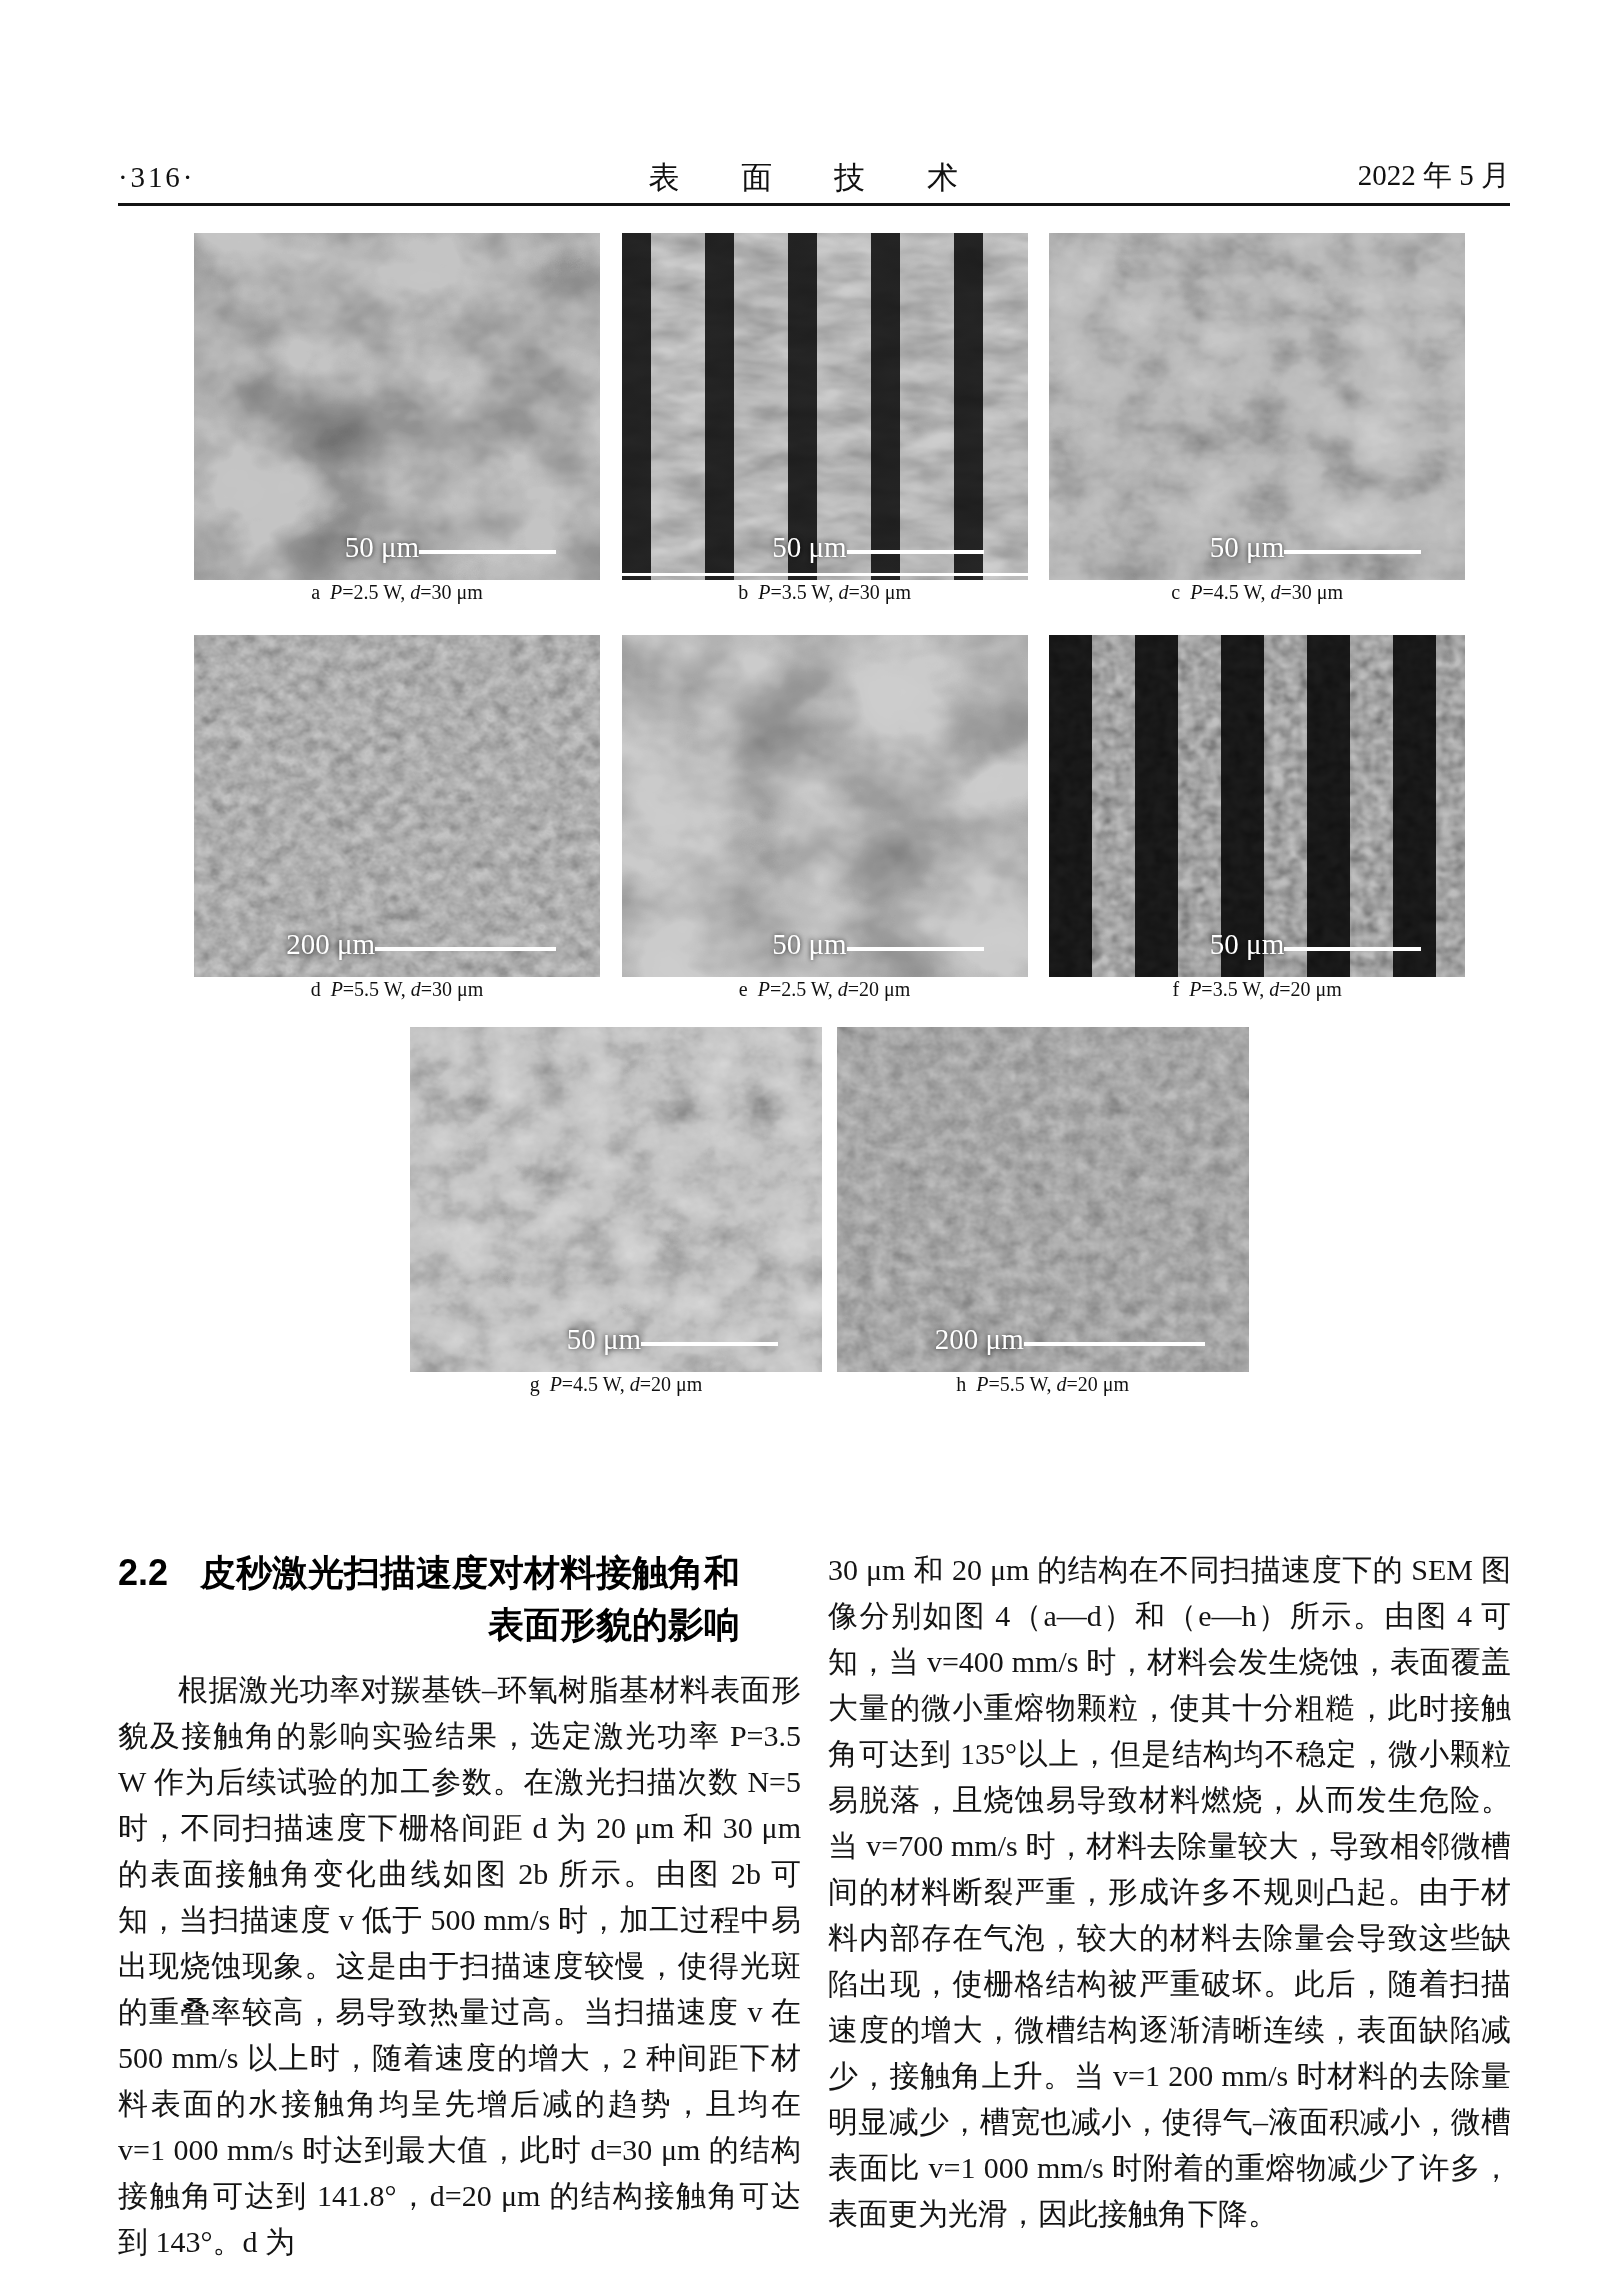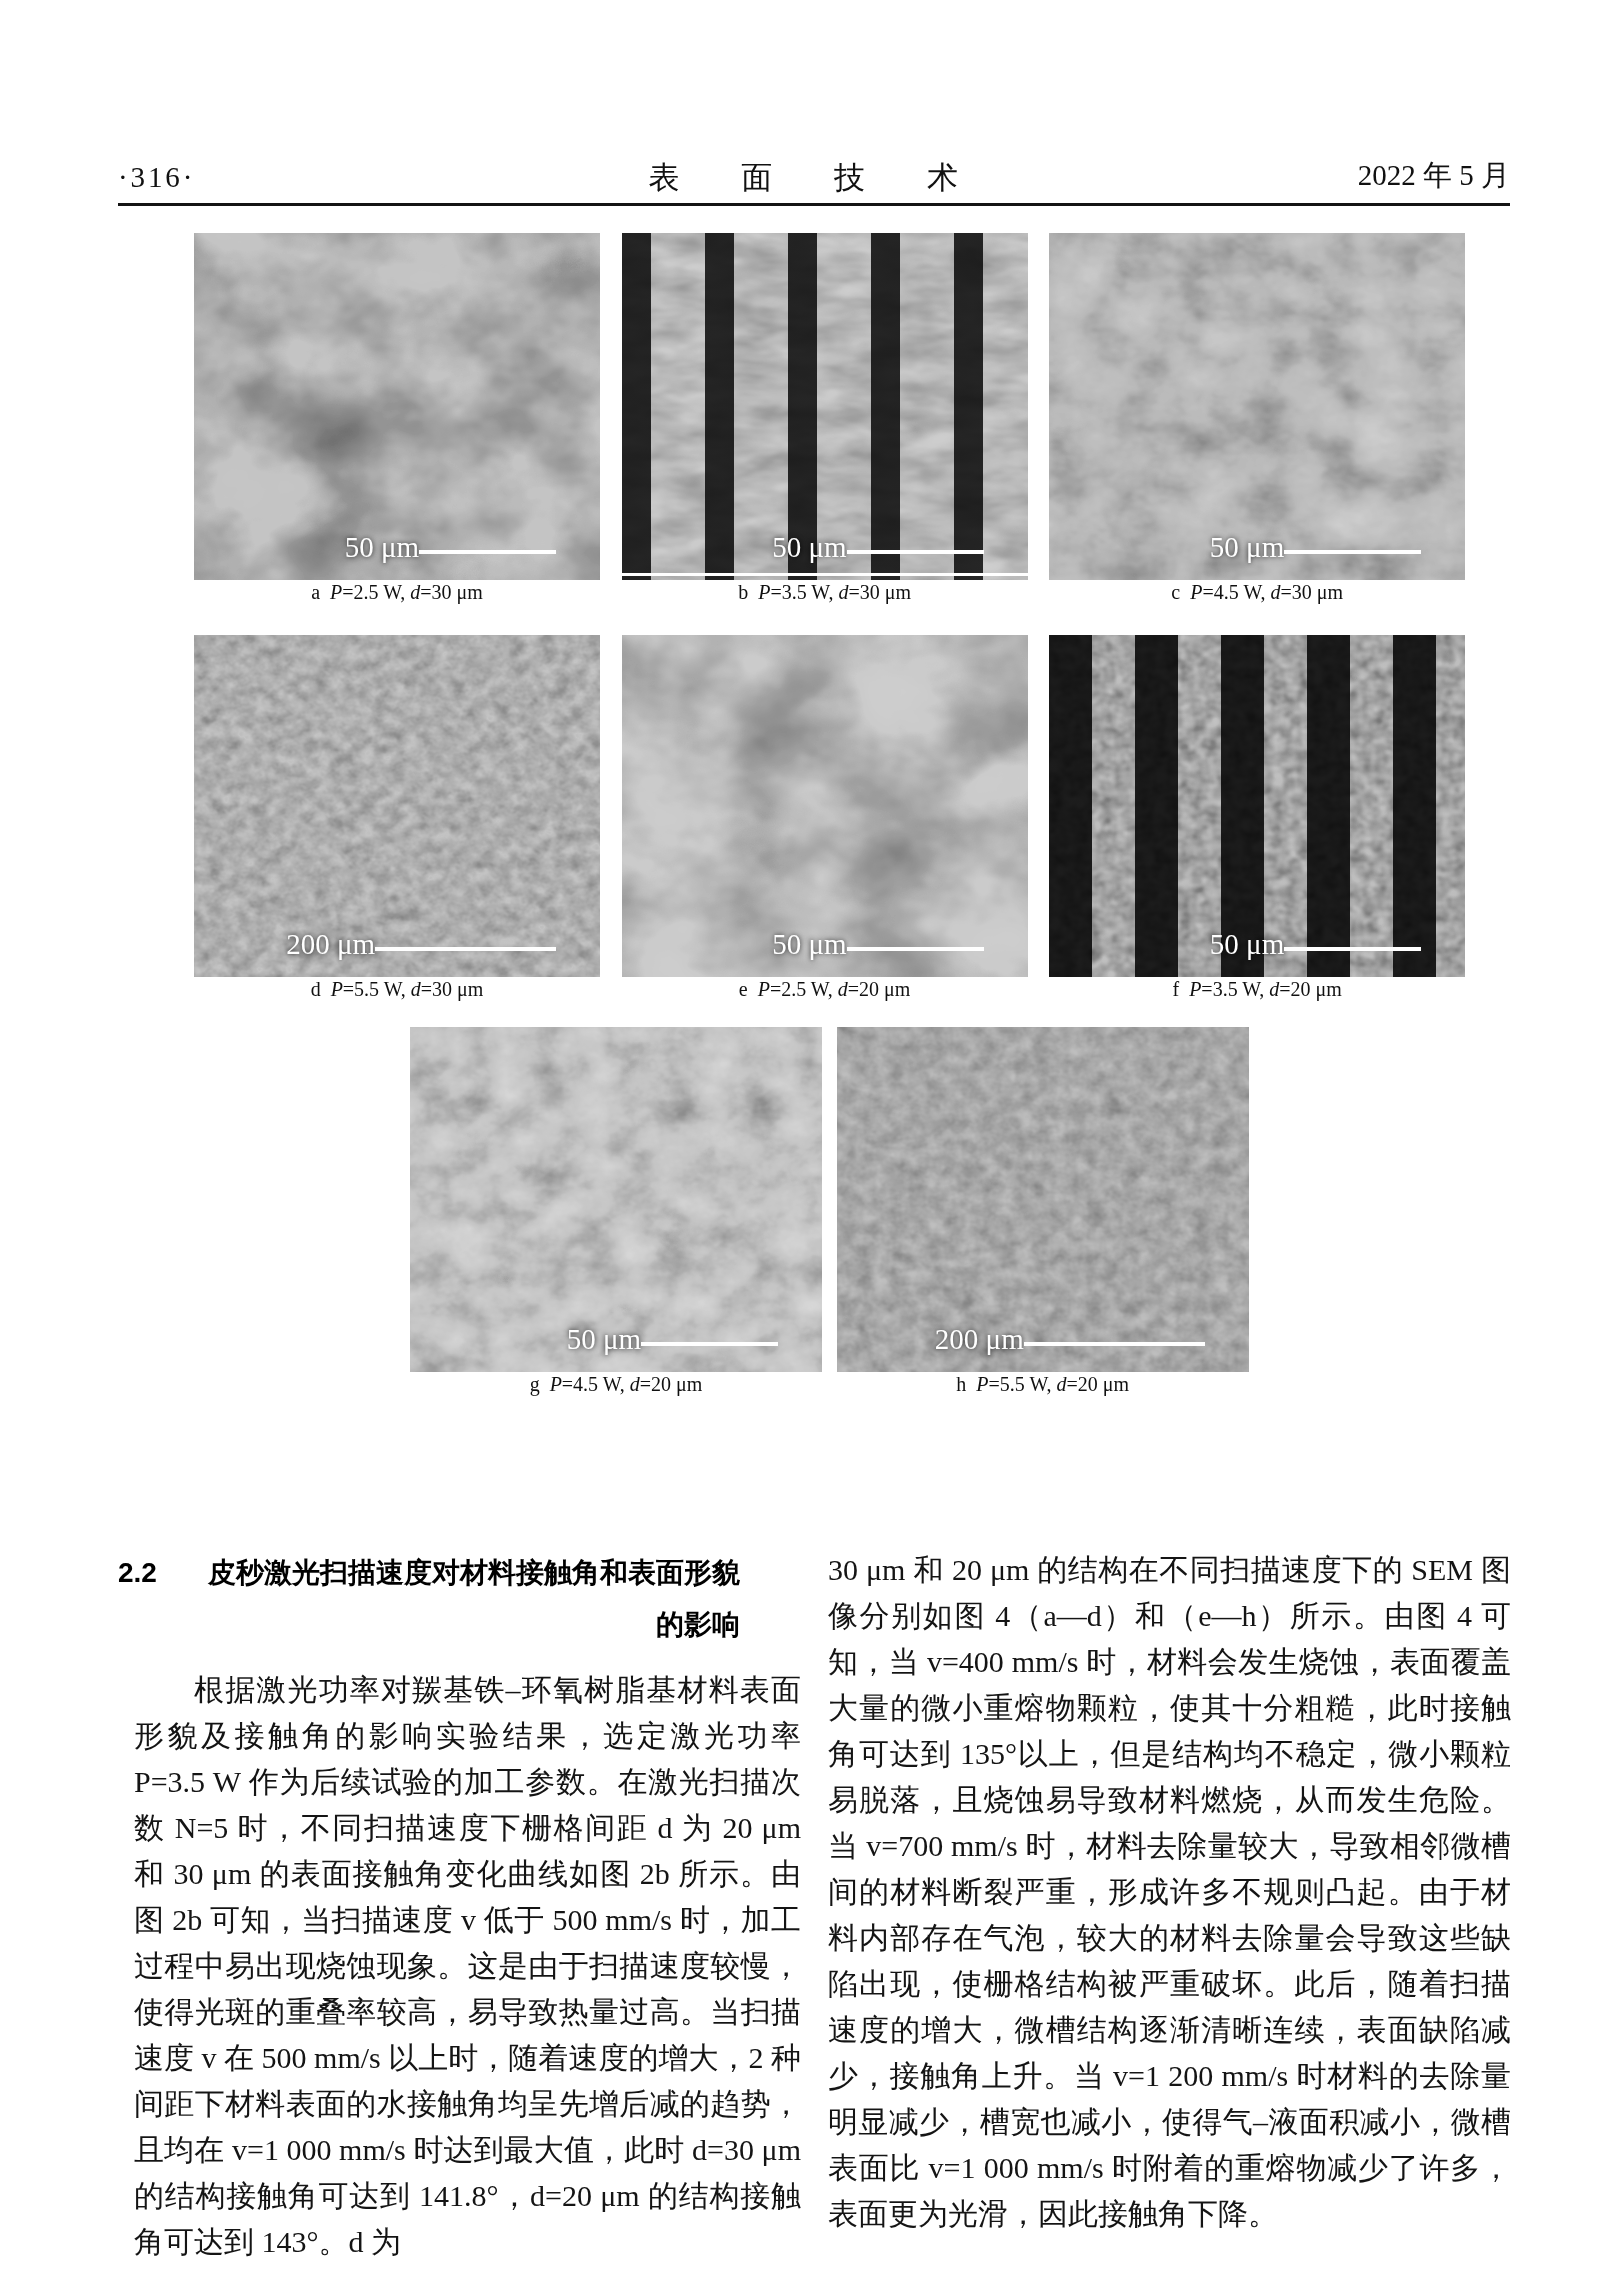--- a/index.html
+++ b/index.html
@@ -32,26 +32,26 @@
   
   .figcap{position:absolute;left:0;width:100%;top:1423px;text-align:center;}
   .figcap-zh{font-size:28px;letter-spacing:1px;}
   .figcap-en{font-size:27.4px;margin-top:7.8px;}
 
   
   .col{position:absolute;top:1547px;width:683px;}
   .col-left{left:118px;}
   .col-right{left:828px;}
   .sec-head{display:flex;font-family:"Liberation Sans",sans-serif;font-weight:bold;
-            font-size:28px;line-height:52px;color:#000;}
+            font-size:36px;line-height:52px;color:#000;}
   .sec-num{width:73px;flex:none;}
   .sec-title{width:549px;text-align:right;}
   .body-par{margin:0;font-size:30px;line-height:46px;text-align:justify;color:#141414;}
   .col-left .body-par{margin-top:15.7px;}
-  .indent{text-indent:2em;margin-left:16px;}
+  .indent{text-indent:2em;}
 </style>
 </head>
 <body>
 
 <div id="page">
 
   <div class="header">
     <span class="pnum">·316·</span>
     <span class="jtitle">表 面 技 术</span>
     <span class="hdate">2022 年 5 月</span>

